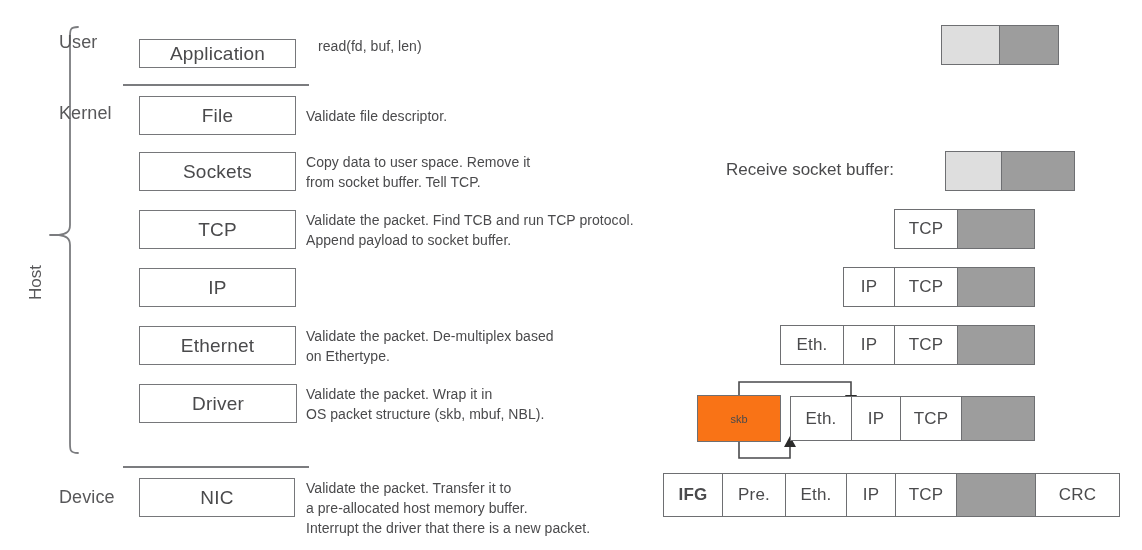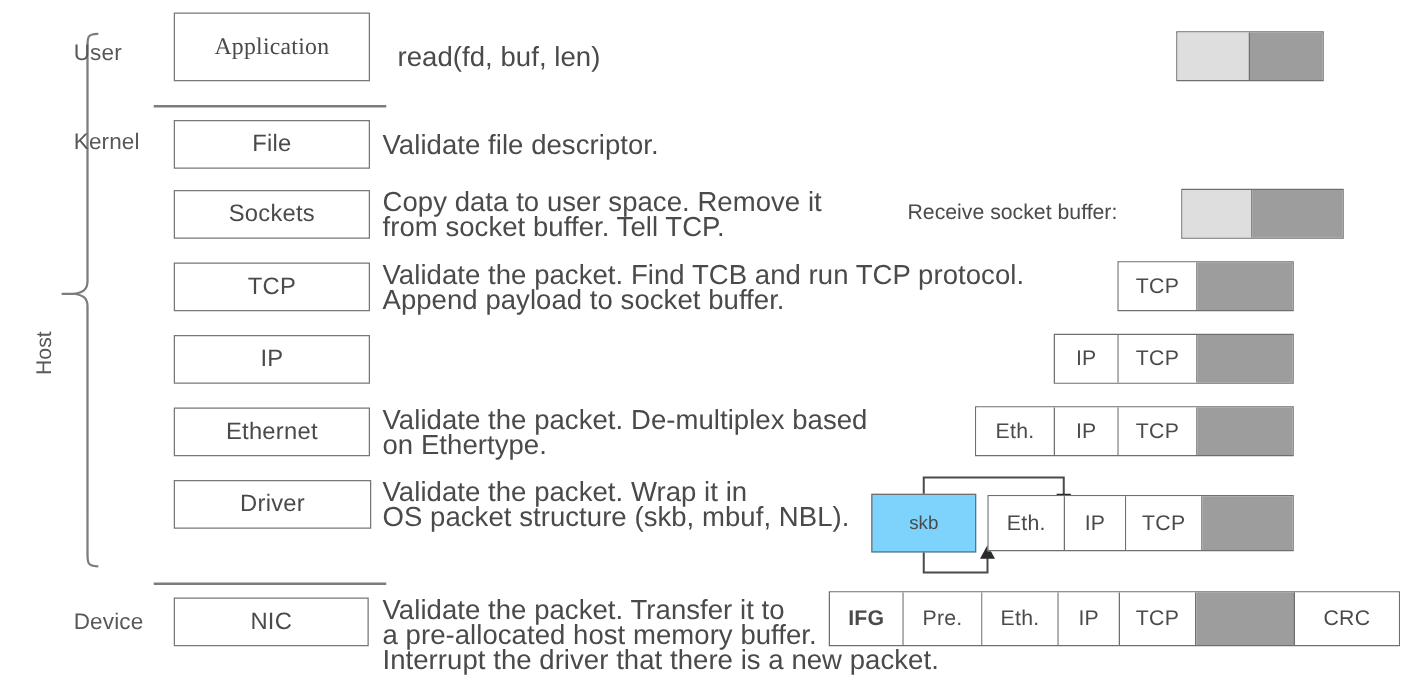--- a/index.html
+++ b/index.html
@@ -46,21 +46,21 @@
   }
 
   
   .sep{
     background:#7b7c7f;
     height:1.6px;
   }
 
   
   .desc{
-    font-size:22px;
+    font-size:14px;
     line-height:20px;
     color:#4a4a4c;
     white-space:pre-line;
     letter-spacing:0.05px;
   }
 
   
   .pkt{
     box-sizing:border-box;
     display:flex;
@@ -88,25 +88,25 @@
   .buf-caption{
     font-size:17px;
     color:#4a4a4c;
     white-space:nowrap;
   }
 
   
   .skb-box{
     box-sizing:border-box;
     border:1.8px solid #6e6f72;
-    background:#7dd3fc;
+    background:#f97316;
     display:flex;
     align-items:center;
     justify-content:center;
-    font-size:15px;
+    font-size:11px;
     color:#4a4a4c;
   }
 
   svg.overlay{position:absolute;left:0;top:0;width:1142px;height:550px;pointer-events:none;}
 </style>
 </head>
 <body>
 
 <div id="canvas">
 
@@ -130,21 +130,21 @@
 
   <div class="abs scope-label" style="left:59px; top:32px;">User</div>
 
   <div class="abs scope-label" style="left:59px; top:103px;">Kernel</div>
 
   <div class="abs scope-label" style="left:59px; top:487px;">Device</div>
 
   <div class="abs sep" style="left:123px; top:84px; width:186px;"></div>
   <div class="abs sep" style="left:123px; top:466px; width:186px;"></div>
 
-  <div class="abs layer-box" style="left:139px; top:10px;  width:157px; height:55px;font-family:Liberation Serif, serif;">Application</div>
+  <div class="abs layer-box" style="left:139px; top:39px;  width:157px; height:29px;">Application</div>
   <div class="abs layer-box" style="left:139px; top:96px;  width:157px; height:39px;">File</div>
   <div class="abs layer-box" style="left:139px; top:152px; width:157px; height:39px;">Sockets</div>
   <div class="abs layer-box" style="left:139px; top:210px; width:157px; height:39px;">TCP</div>
   <div class="abs layer-box" style="left:139px; top:268px; width:157px; height:39px;">IP</div>
   <div class="abs layer-box" style="left:139px; top:326px; width:157px; height:39px;">Ethernet</div>
   <div class="abs layer-box" style="left:139px; top:384px; width:158px; height:39px;">Driver</div>
   <div class="abs layer-box" style="left:139px; top:478px; width:156px; height:39px;">NIC</div>
 
   <div class="abs desc" style="left:318px; top:36px;">read(fd, buf, len)</div>
   <div class="abs desc" style="left:306px; top:106px;">Validate file descriptor.</div>

